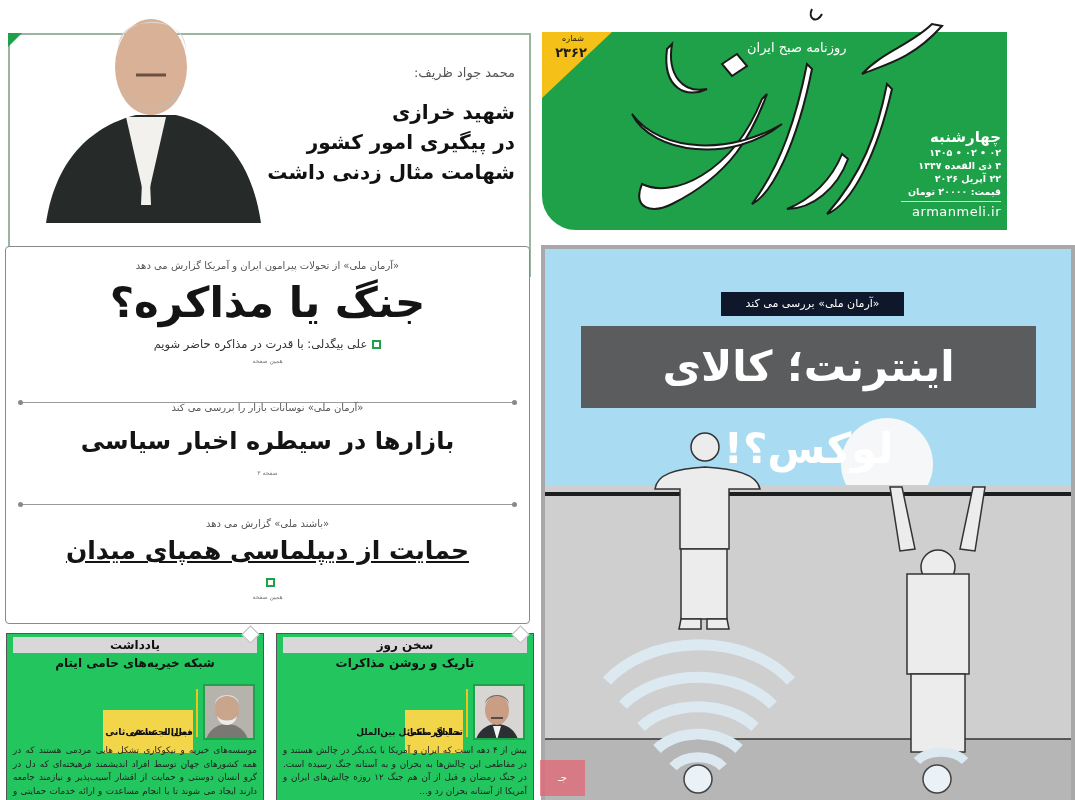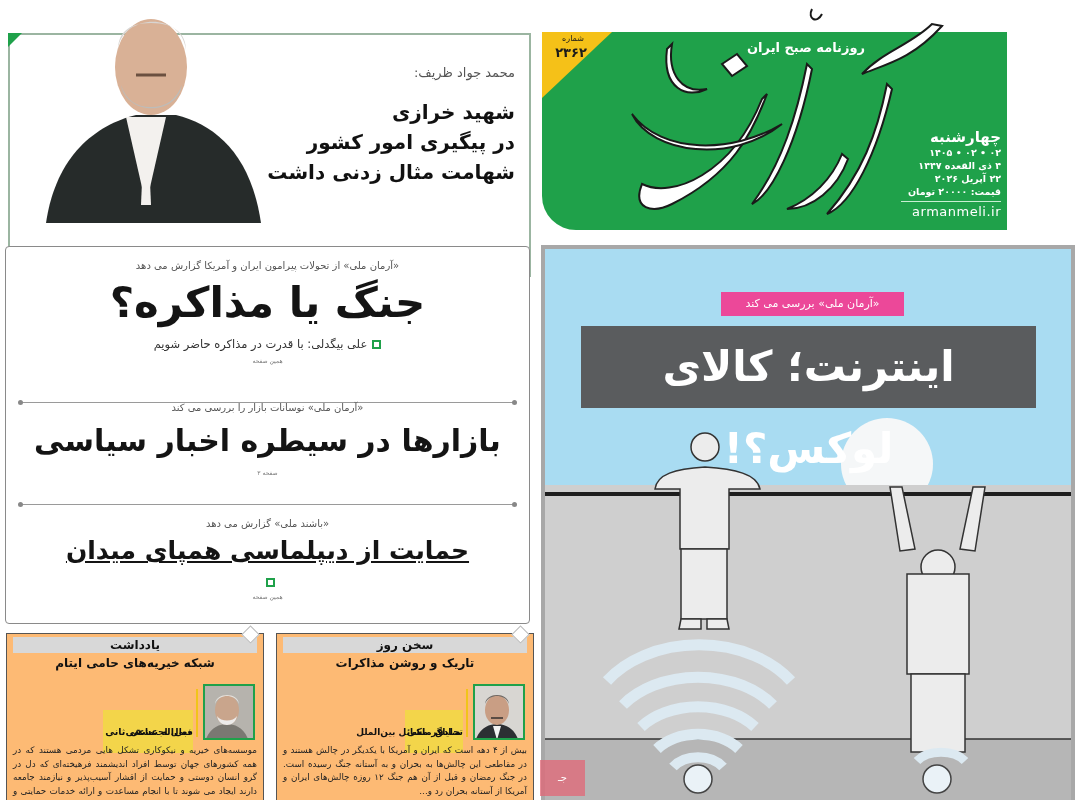--- a/index.html
+++ b/index.html
@@ -6,21 +6,21 @@
   html, body { width: 1075px; height: 800px; overflow: hidden; background: #ffffff; }
   body { position: relative; font-family: "DejaVu Sans", sans-serif; color: #1a1a1a; direction: rtl; }
 
   
   .masthead { position: absolute; left: 542px; top: 32px; width: 465px; height: 198px;
     background: #1fa14a; border-radius: 0 0 0 34px; overflow: visible; }
   .masthead .issue { position: absolute; left: 0; top: 0; width: 70px; height: 66px;
     background: #f5c118; clip-path: polygon(0 0, 100% 0, 0 100%); }
   .masthead .issue-label { position: absolute; left: 6px; top: 2px; font-size: 8px; color: #1b1b1b; direction: rtl; width: 50px; text-align: center; }
   .masthead .issue-num { position: absolute; left: 4px; top: 13px; font-size: 13px; font-weight: bold; color: #1b1b1b; width: 50px; text-align: center; }
-  .masthead .tagline { position: absolute; left: 205px; top: 8px; font-size: 13px; font-weight: bold; color: #ffffff; }
+  .masthead .tagline { position: absolute; left: 205px; top: 8px; font-size: 13px; font-weight: normal; color: #ffffff; }
   .masthead .logo { position: absolute; left: 70px; top: -28px; width: 340px; height: 230px; }
   .masthead .dateblock { position: absolute; right: 6px; top: 96px; width: 100px; text-align: right; color: #ffffff; }
   .masthead .weekday { font-size: 15px; font-weight: bold; line-height: 18px; }
   .masthead .dline { font-size: 9.5px; line-height: 13px; font-weight: bold; }
   .masthead .sep { border-top: 1px solid #c9efd3; margin: 3px 0 2px; }
   .masthead .site { font-family: "DejaVu Sans", sans-serif; font-size: 13px; direction: ltr; text-align: right; letter-spacing: 0.5px; }
 
   
   .zarif { position: absolute; left: 8px; top: 33px; width: 523px; height: 244px;
     border: 2px solid #9bb5a1; background: #fff; }
@@ -41,37 +41,37 @@
   .story .title { font-weight: bold; color: #141414; }
   .story .lead { font-size: 11.5px; color: #333; margin-top: 4px; }
   .story .lead .sq { display: inline-block; width: 9px; height: 9px; border: 2px solid #1fa14a; background: #fff; margin-left: 5px; vertical-align: middle; }
   .story .pageref { font-size: 6px; color: #777; margin-top: 6px; }
   .divider { position: absolute; left: 14px; right: 14px; height: 0; border-top: 1px solid #9a9a9a; }
   .divider::before, .divider::after { content: ""; position: absolute; top: -3px; width: 5px; height: 5px; border-radius: 50%; background: #888; }
   .divider::before { left: -2px; } .divider::after { right: -2px; }
 
   
   .opbox { position: absolute; top: 633px; width: 258px; height: 167px;
-    border-top: 1.5px solid #555; border-left: 1.5px solid #555; border-right: 1.5px solid #555; background: #fdba74; }
+    border-top: 1.5px solid #555; border-left: 1.5px solid #555; border-right: 1.5px solid #555; background: #22c55e; }
   .opbox .bar { position: absolute; left: 6px; right: 6px; top: 3px; height: 16px; background: #d8d8d8;
     font-size: 12px; font-weight: bold; text-align: center; line-height: 16px; color: #111; }
   .opbox .diamond { position: absolute; right: 6px; top: -6px; width: 13px; height: 13px; background: #fff;
     border: 1px solid #bbb; transform: rotate(45deg); }
   .opbox .optitle { position: absolute; right: 0; left: 0; top: 22px; text-align: center; font-size: 12px; font-weight: bold; color: #111; }
   .opbox .author-photo { position: absolute; right: 8px; top: 50px; width: 52px; height: 56px; border: 2px solid #1fa14a; background: #c7c4be; overflow: hidden; }
   .opbox .vline { position: absolute; right: 65px; top: 55px; width: 2px; height: 48px; background: #f0c419; }
   .opbox .author-name { position: absolute; right: 70px; top: 76px; font-size: 9.5px; font-weight: bold; background: #f3d54a; padding: 16px 2px; color: #111; }
   .opbox .author-role { position: absolute; right: 70px; top: 93px; font-size: 9px; font-weight: bold; color: #111; }
   .opbox .body { position: absolute; right: 6px; left: 6px; top: 110px; font-size: 8.8px; line-height: 13.5px; text-align: justify; color: #222; }
 
   
   .cartoon { position: absolute; left: 541px; top: 245px; width: 534px; height: 555px;
     background: #a8a8a8; padding: 3px; }
   .cartoon .inner { position: absolute; left: 4px; top: 4px; right: 4px; bottom: 0; overflow: hidden; }
-  .cartoon .kicker { position: absolute; left: 176px; top: 43px; width: 183px; height: 24px; background: #ec4899;
+  .cartoon .kicker { position: absolute; left: 176px; top: 43px; width: 183px; height: 24px; background: #0f172a;
     color: #fff; font-size: 11px; text-align: center; line-height: 24px; }
   .cartoon .title { position: absolute; left: 36px; top: 77px; width: 455px; height: 82px; background: #5a5c5e;
     color: #fff; font-size: 42px; font-weight: bold; text-align: center; line-height: 82px; }
   .watermark { position: absolute; left: 540px; top: 760px; width: 45px; height: 36px; background: rgba(226,102,118,0.75);
     color: #fff; font-size: 10px; text-align: center; line-height: 36px; }
 </style>
 </head>
 <body>
 
 <div class="masthead">
@@ -127,21 +127,21 @@
   <div class="story" style="top:12px;">
     <div class="kicker">«آرمان ملی» از تحولات پیرامون ایران و آمریکا گزارش می دهد</div>
     <div class="title" style="font-size:42px; line-height:60px;">جنگ یا مذاکره؟</div>
     <div class="lead"><span class="sq"></span><span>علی بیگدلی: با قدرت در مذاکره حاضر شویم</span></div>
     <div class="pageref">همین صفحه</div>
   </div>
   <div class="divider" style="top:155px;"></div>
 
   <div class="story" style="top:154px;">
     <div class="kicker">«آرمان ملی» نوسانات بازار را بررسی می کند</div>
-    <div class="title" style="font-size:30px; line-height:52px;">بازارها در سیطره اخبار سیاسی</div>
+    <div class="title" style="font-size:24px; line-height:52px;">بازارها در سیطره اخبار سیاسی</div>
     <div class="pageref" style="margin-top:2px;">صفحه ۳</div>
   </div>
   <div class="divider" style="top:257px;"></div>
 
   <div class="story" style="top:270px;">
     <div class="kicker">«باشند ملی» گزارش می دهد</div>
     <div class="title" style="font-size:25px; line-height:40px;text-decoration:underline;">حمایت از دیپلماسی همپای میدان</div>
     <div class="lead" style="font-size:10.5px;"><span class="sq"></span></div>
     <div class="pageref">همین صفحه</div>
   </div>

